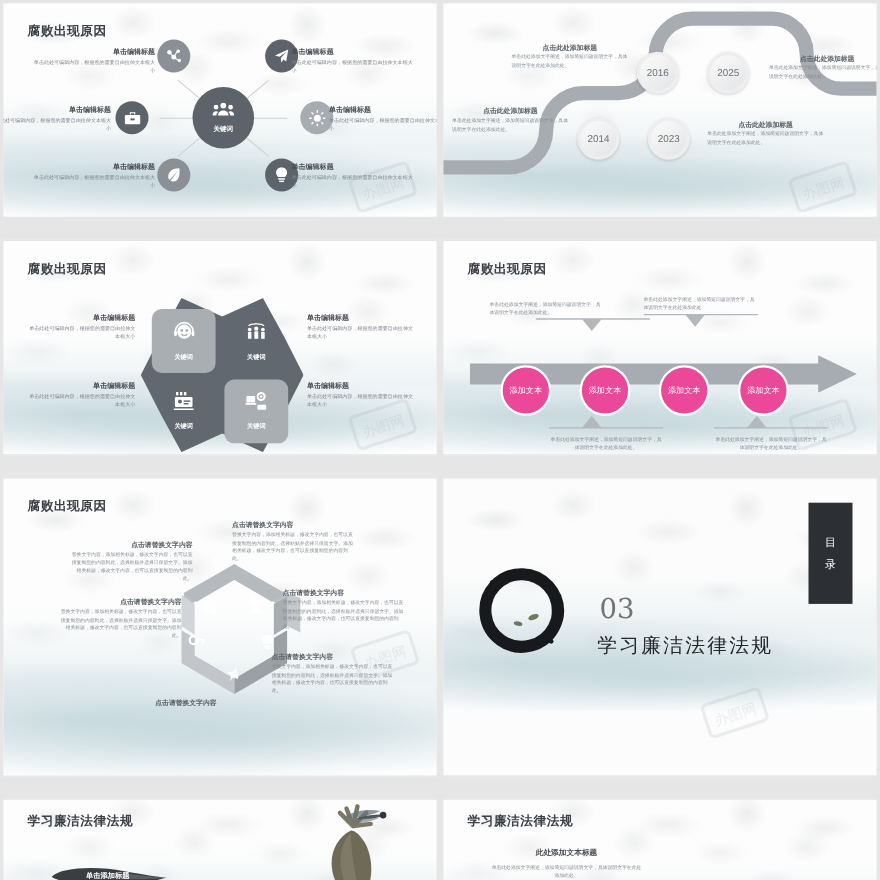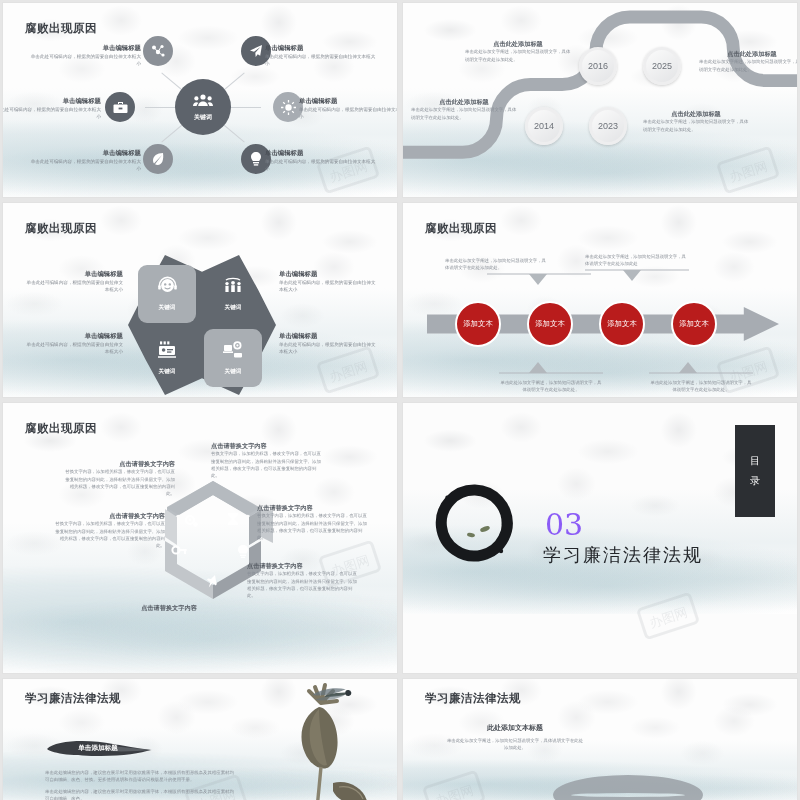--- a/index.html
+++ b/index.html
@@ -2,21 +2,21 @@
 <html><head>
 <meta charset="utf-8">
 <style>
   * { box-sizing: border-box; margin:0; padding:0; }
   html,body { width:800px; height:800px; background:#e8e8e8; overflow:hidden;
     font-family:"Liberation Sans","DejaVu Sans",sans-serif; }
 
   .grid { width:800px; height:800px; display:grid;
           grid-template-columns:396px 396px;
           grid-template-rows:196px 196px 272px 130px;
-          gap:4px 4px; padding:2px; background:#e6e6e6; }
+          gap:20px 4px; padding:2px; background:#e6e6e6; }
 
   .slide { position:relative; overflow:hidden; background:#fdfdfd;
            border:1px solid #e2e2e2; }
 
   
   .bgcalli { position:absolute; inset:0; pointer-events:none;
     background-image:
       radial-gradient(ellipse 38px 16px at 12% 14%, rgba(120,125,132,.13), transparent 70%),
       radial-gradient(ellipse 30px 22px at 30% 9%, rgba(120,125,132,.11), transparent 70%),
       radial-gradient(ellipse 44px 18px at 52% 18%, rgba(120,125,132,.10), transparent 70%),
@@ -86,34 +86,34 @@
   .s3 .c2 { background:transparent; left:201px; top:62px; }
   .s3 .c3 { background:transparent; left:135px; top:126px; }
   .s3 .c4 { background:#a9aeb3; left:201px; top:126px; }
   .s3 .lbl { position:absolute; width:100px; z-index:5; }
 
   
   .s4 .arrowbar { position:absolute; left:24px; top:104px; width:352px; height:34px;
                   background:#a7acb2; z-index:1;
                   clip-path: polygon(0 22%, 90% 22%, 90% 0%, 100% 50%, 90% 100%, 90% 78%, 0 78%); }
   .s4 .pc { position:absolute; width:46px; height:46px; border-radius:50%;
-            border:2px solid #fff; background:#b91c1c; color:#fff;
+            border:2px solid #fff; background:#ec4899; color:#fff;
             display:flex; align-items:center; justify-content:center;
-            font-size:7.4px; z-index:4; top:98px;text-align:right; }
+            font-size:7.4px; z-index:4; top:113px;text-align:right; }
   .s4 .cal { position:absolute; width:104px; z-index:4; }
   .s4 .pnt { position:absolute; z-index:3; }
 
   
   .s5 .hexwrap { position:absolute; left:146px; top:72px; width:128px; height:130px; z-index:3; }
   .s5 .lbl { position:absolute; width:112px; z-index:4; }
 
   
   .s6 { background:#fcfcfc; }
   .s6 .enso { position:absolute; left:32px; top:78px; width:84px; height:84px; z-index:3; }
-  .s6 .num { position:absolute; left:142px; top:104px; font-size:30px; color:#8b5cf6;
+  .s6 .num { position:absolute; left:142px; top:104px; font-size:25px; color:#737373;
              font-family:"DejaVu Serif","Liberation Serif",serif; z-index:4; }
   .s6 .sec { position:absolute; left:140px; top:140px; font-size:18px; color:#23262a;
              letter-spacing:2px; z-index:4;
              font-family:"DejaVu Serif","Liberation Serif",serif; }
   .s6 .mulu { position:absolute; right:22px; top:22px; width:40px; height:92px;
               background:#2c2f33; color:#fff; display:flex; flex-direction:column;
               align-items:center; justify-content:center; gap:6px; z-index:5;
               font-family:"DejaVu Serif","Liberation Serif",serif; font-size:10px; }
 
   

